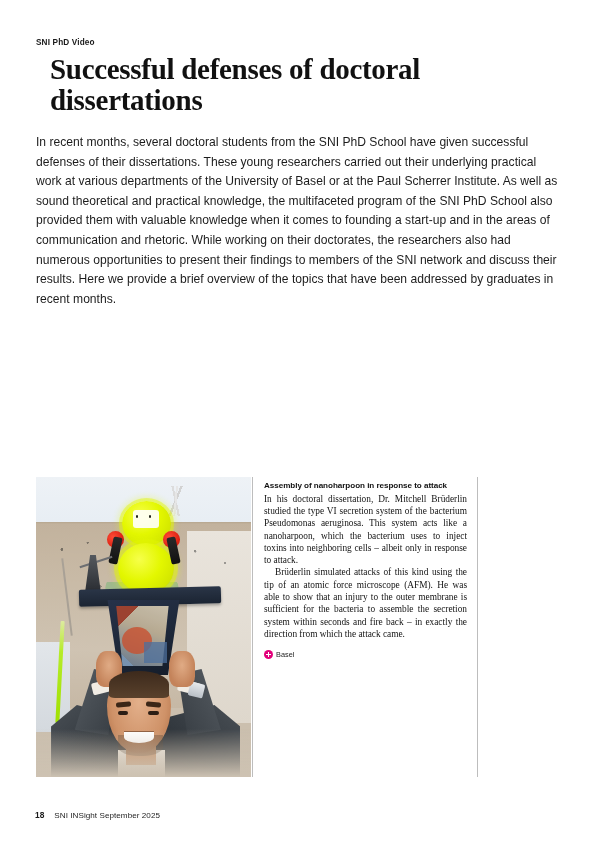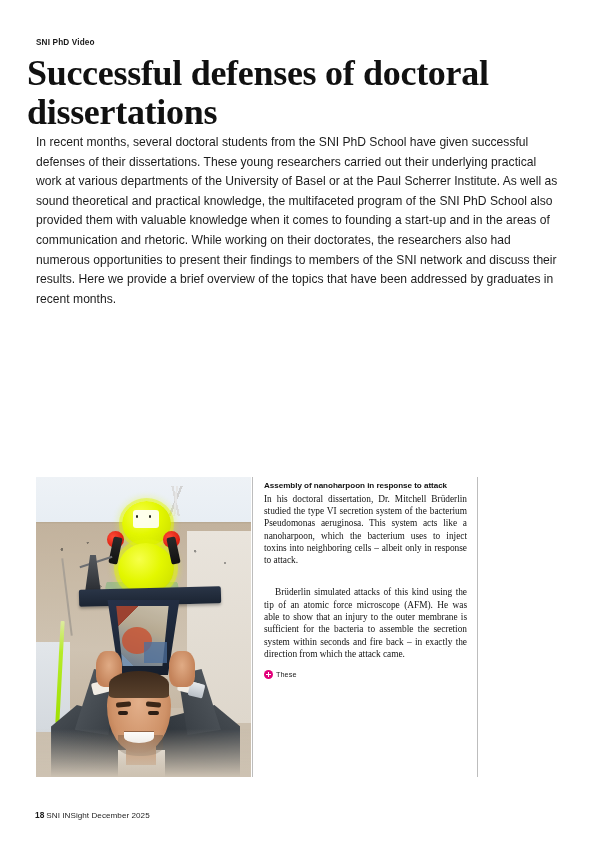--- a/index.html
+++ b/index.html
@@ -28,26 +28,26 @@
     font-family: "Liberation Sans", sans-serif;
     font-size: 8.2px;
     font-weight: bold;
     letter-spacing: 0.15px;
     color: #1a1a1a;
   }
 
   
   .headline {
     position: absolute;
-    left: 27px;
+    left: 50px;
     top: 54px;
     width: 520px;
     font-family: "Liberation Serif", serif;
     font-weight: bold;
-    font-size: 36px;
+    font-size: 29px;
     line-height: 1.08;
     letter-spacing: -0.3px;
     color: #111111;
   }
 
   
   .intro {
     position: absolute;
     left: 36px;
     top: 133px;
@@ -327,21 +327,21 @@
     margin-bottom: 1.5px;
   }
   .caption-body {
     font-family: "Liberation Serif", serif;
     font-size: 9.35px;
     line-height: 12.3px;
     color: #131313;
     text-align: justify;
     letter-spacing: -0.02px;
   }
-  .caption-body p.indent { text-indent: 11px; margin-top: 20px; }
+  .caption-body p.indent { text-indent: 11px; }
 
   .video-link {
     display: flex;
     align-items: center;
     gap: 3px;
     margin-top: 10px;
     text-decoration: none;
   }
   .video-icon {
     width: 9px; height: 9px;
@@ -364,21 +364,21 @@
     letter-spacing: 0.05px;
   }
 
   
   .footer {
     position: absolute;
     left: 35px;
     top: 810px;
     display: flex;
     align-items: baseline;
-    gap: 2px;
+    gap: 10px;
   }
   .footer-page {
     font-family: "Liberation Sans", sans-serif;
     font-size: 8.4px;
     font-weight: bold;
     color: #1a1a1a;
   }
   .footer-text {
     font-family: "Liberation Sans", sans-serif;
     font-size: 8.1px;
@@ -451,25 +451,25 @@
 
     <div class="caption-panel">
       <div class="caption-inner">
         <div class="caption-title">Assembly of nanoharpoon in response to attack</div>
         <div class="caption-body">
           <p>In his doctoral dissertation, Dr. Mitchell Brüderlin studied the type VI secretion system of the bacterium Pseudomonas aeruginosa. This system acts like a nanoharpoon, which the bacterium uses to inject toxins into neighboring cells – albeit only in response to attack.</p>
           <p class="indent">Brüderlin simulated attacks of this kind using the tip of an atomic force microscope (AFM). He was able to show that an injury to the outer membrane is sufficient for the bacteria to assemble the secretion system within seconds and fire back – in exactly the direction from which the attack came.</p>
         </div>
         <a class="video-link" href="#">
           <span class="video-icon"></span>
-          <span class="video-label">These</span>
+          <span class="video-label">Basel</span>
         </a>
       </div>
     </div>
 
   </div>
 
   <div class="footer">
     <span class="footer-page">18</span>
-    <span class="footer-text">SNI INSight December 2025</span>
+    <span class="footer-text">SNI INSight September 2025</span>
   </div>
 
 </div>
 
 </body></html>

